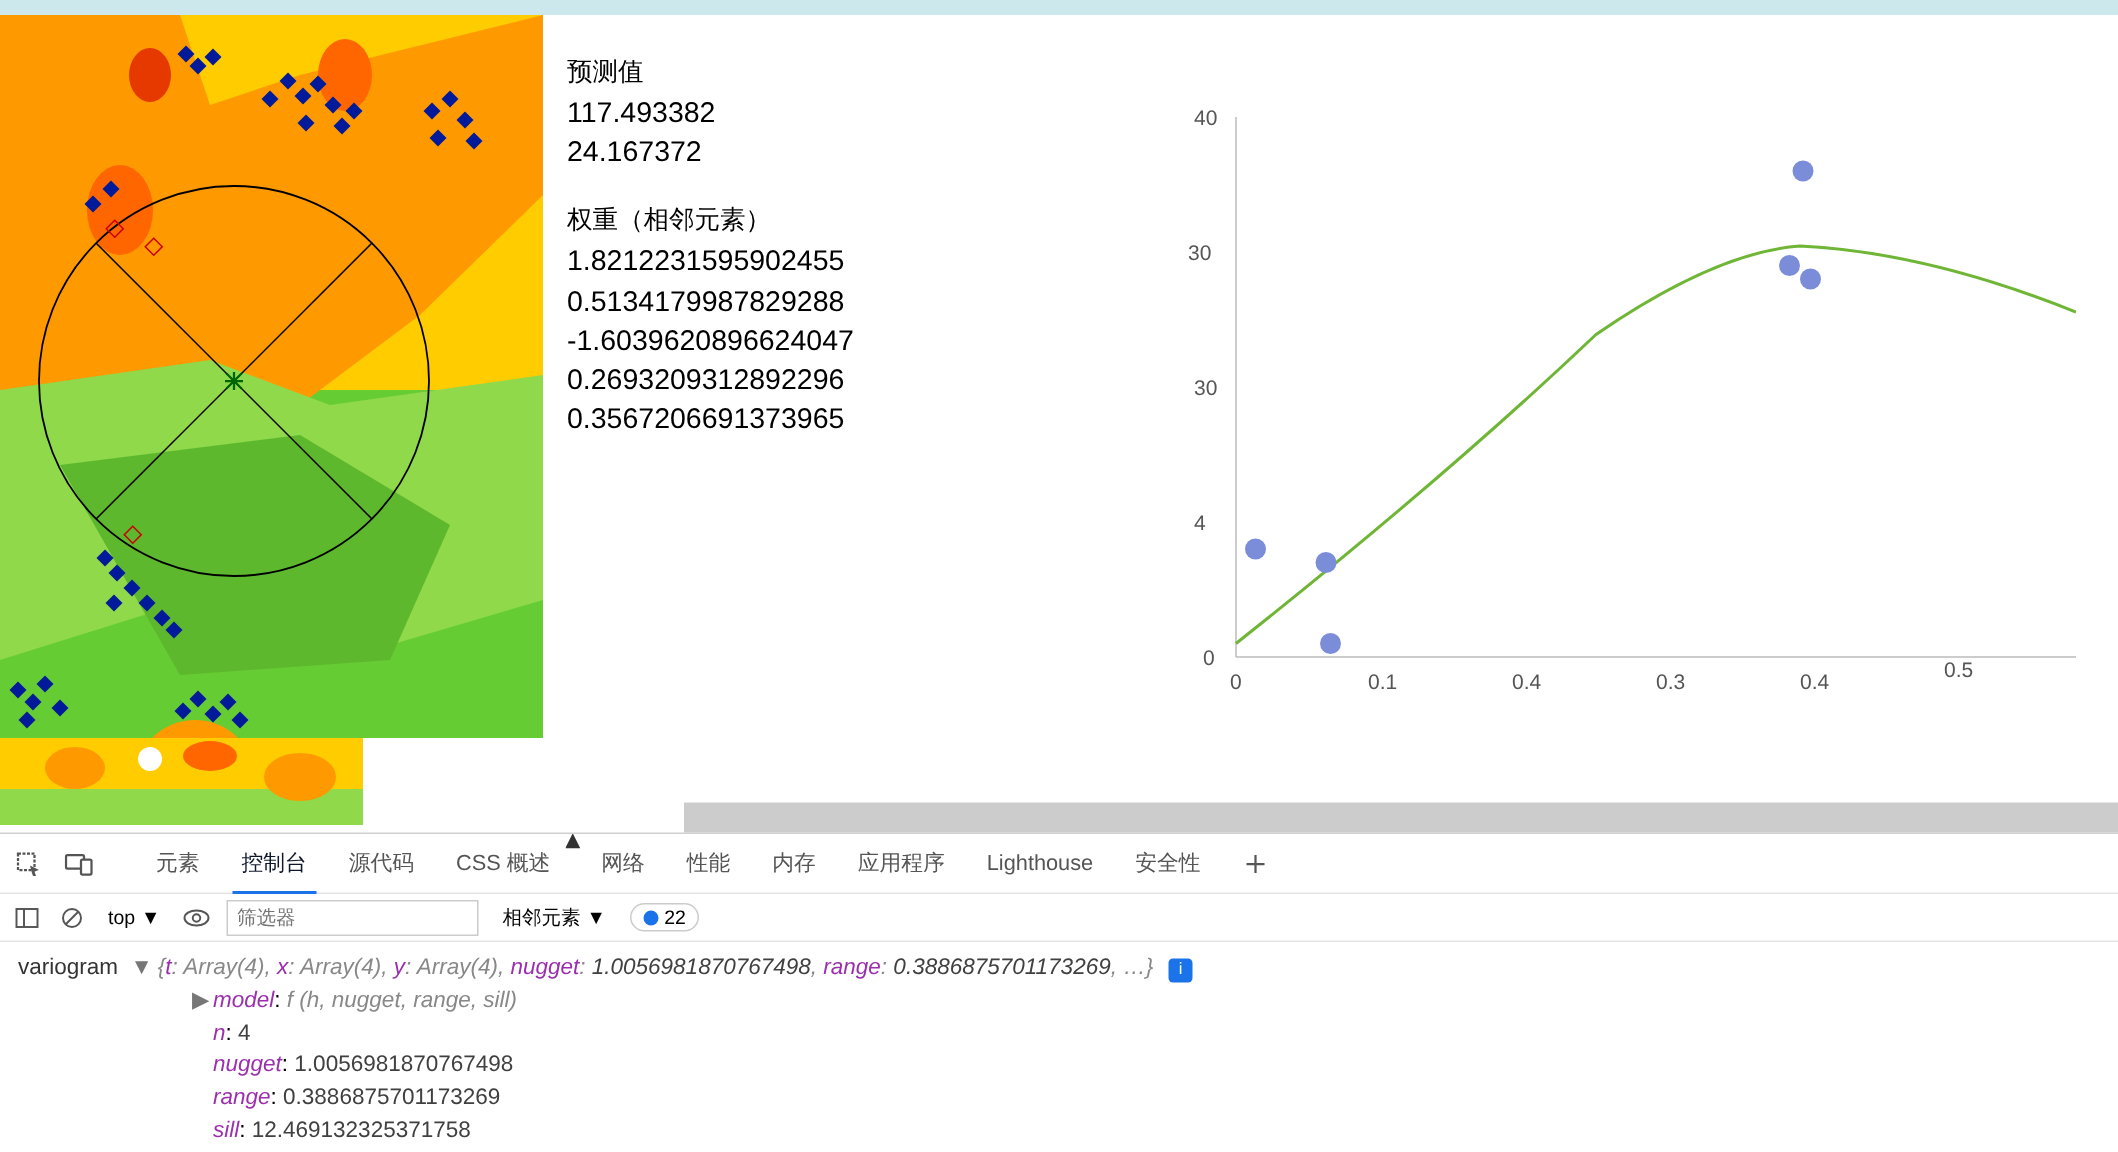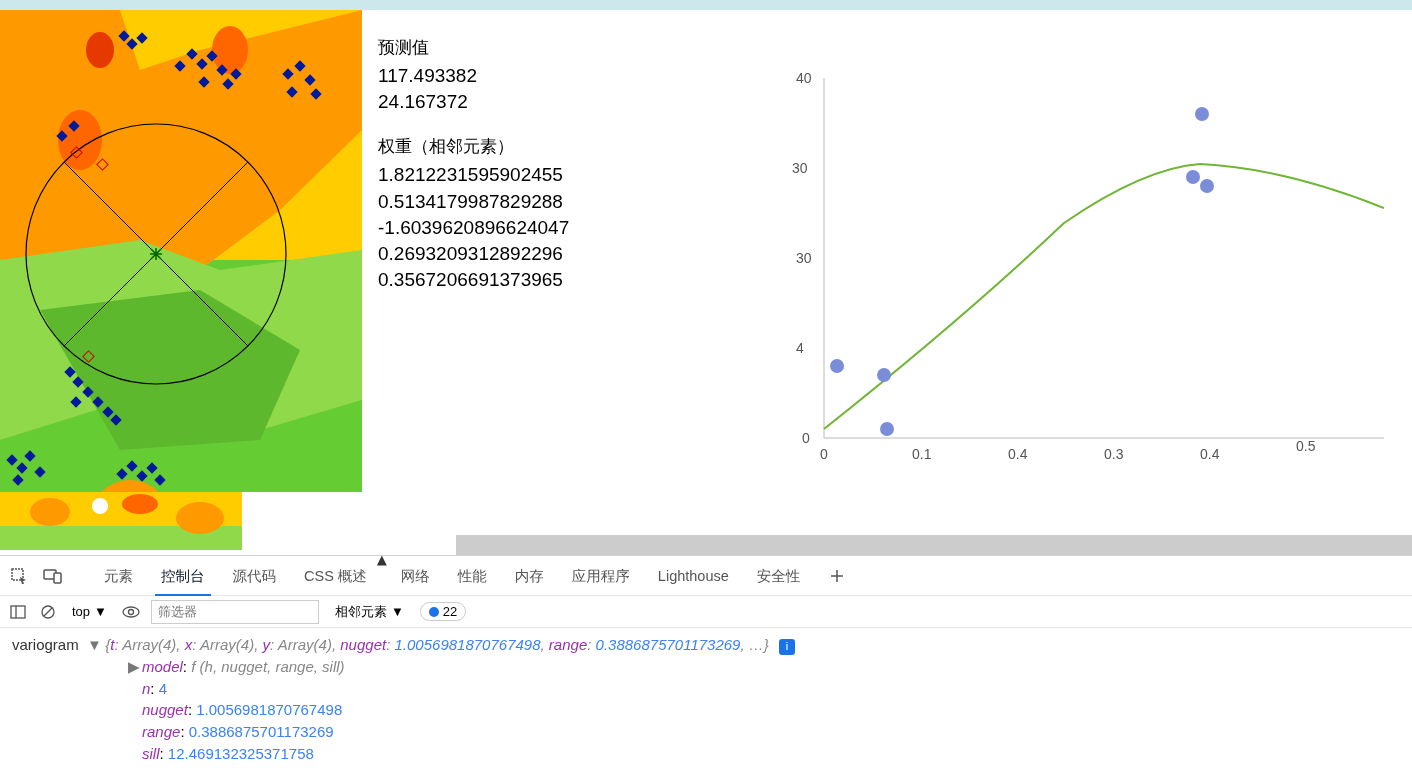--- a/index.html
+++ b/index.html
@@ -42,21 +42,21 @@
 .lvl-sel { display:flex; align-items:center; font-size:13px; gap:4px; padding:2px 6px; }
 .badge { display:flex; align-items:center; gap:4px; border:1px solid #ccc; border-radius:10px; padding:1px 8px; font-size:13px; }
 .badge .dot { width:10px; height:10px; border-radius:50%; background:#1a73e8; }
 
 .console-body { font-family:Consolas,Menlo,monospace; font-size:15px; padding:6px 12px; line-height:1.45; }
 .console-body .ln { white-space:nowrap; }
 .k-var { color:#333; }
 .k-tri { color:#777; display:inline-block; width:14px; }
 .k-obj { color:#888; font-style:italic; }
 .k-prop { color:#9b2fae; font-style:italic; }
-.k-num { color:#3b82f6;margin-top:41px; }
+.k-num { color:#404040;margin-top:41px; }
 .k-fn { color:#888; font-style:italic; }
 .info-ico { display:inline-flex; width:16px; height:16px; border-radius:3px; background:#1a73e8; color:#fff; font-size:11px; align-items:center; justify-content:center; font-style:normal; margin-left:6px; }
 
 
 .mapbg { position:absolute; inset:0; }
 .mappt { position:absolute; width:8px; height:8px; background:#001a99; transform:rotate(45deg); }
 .redpt { position:absolute; width:9px; height:9px; border:1.5px solid #c00; background:transparent; transform:rotate(45deg); }
 </style>
 </head>
 <body>

